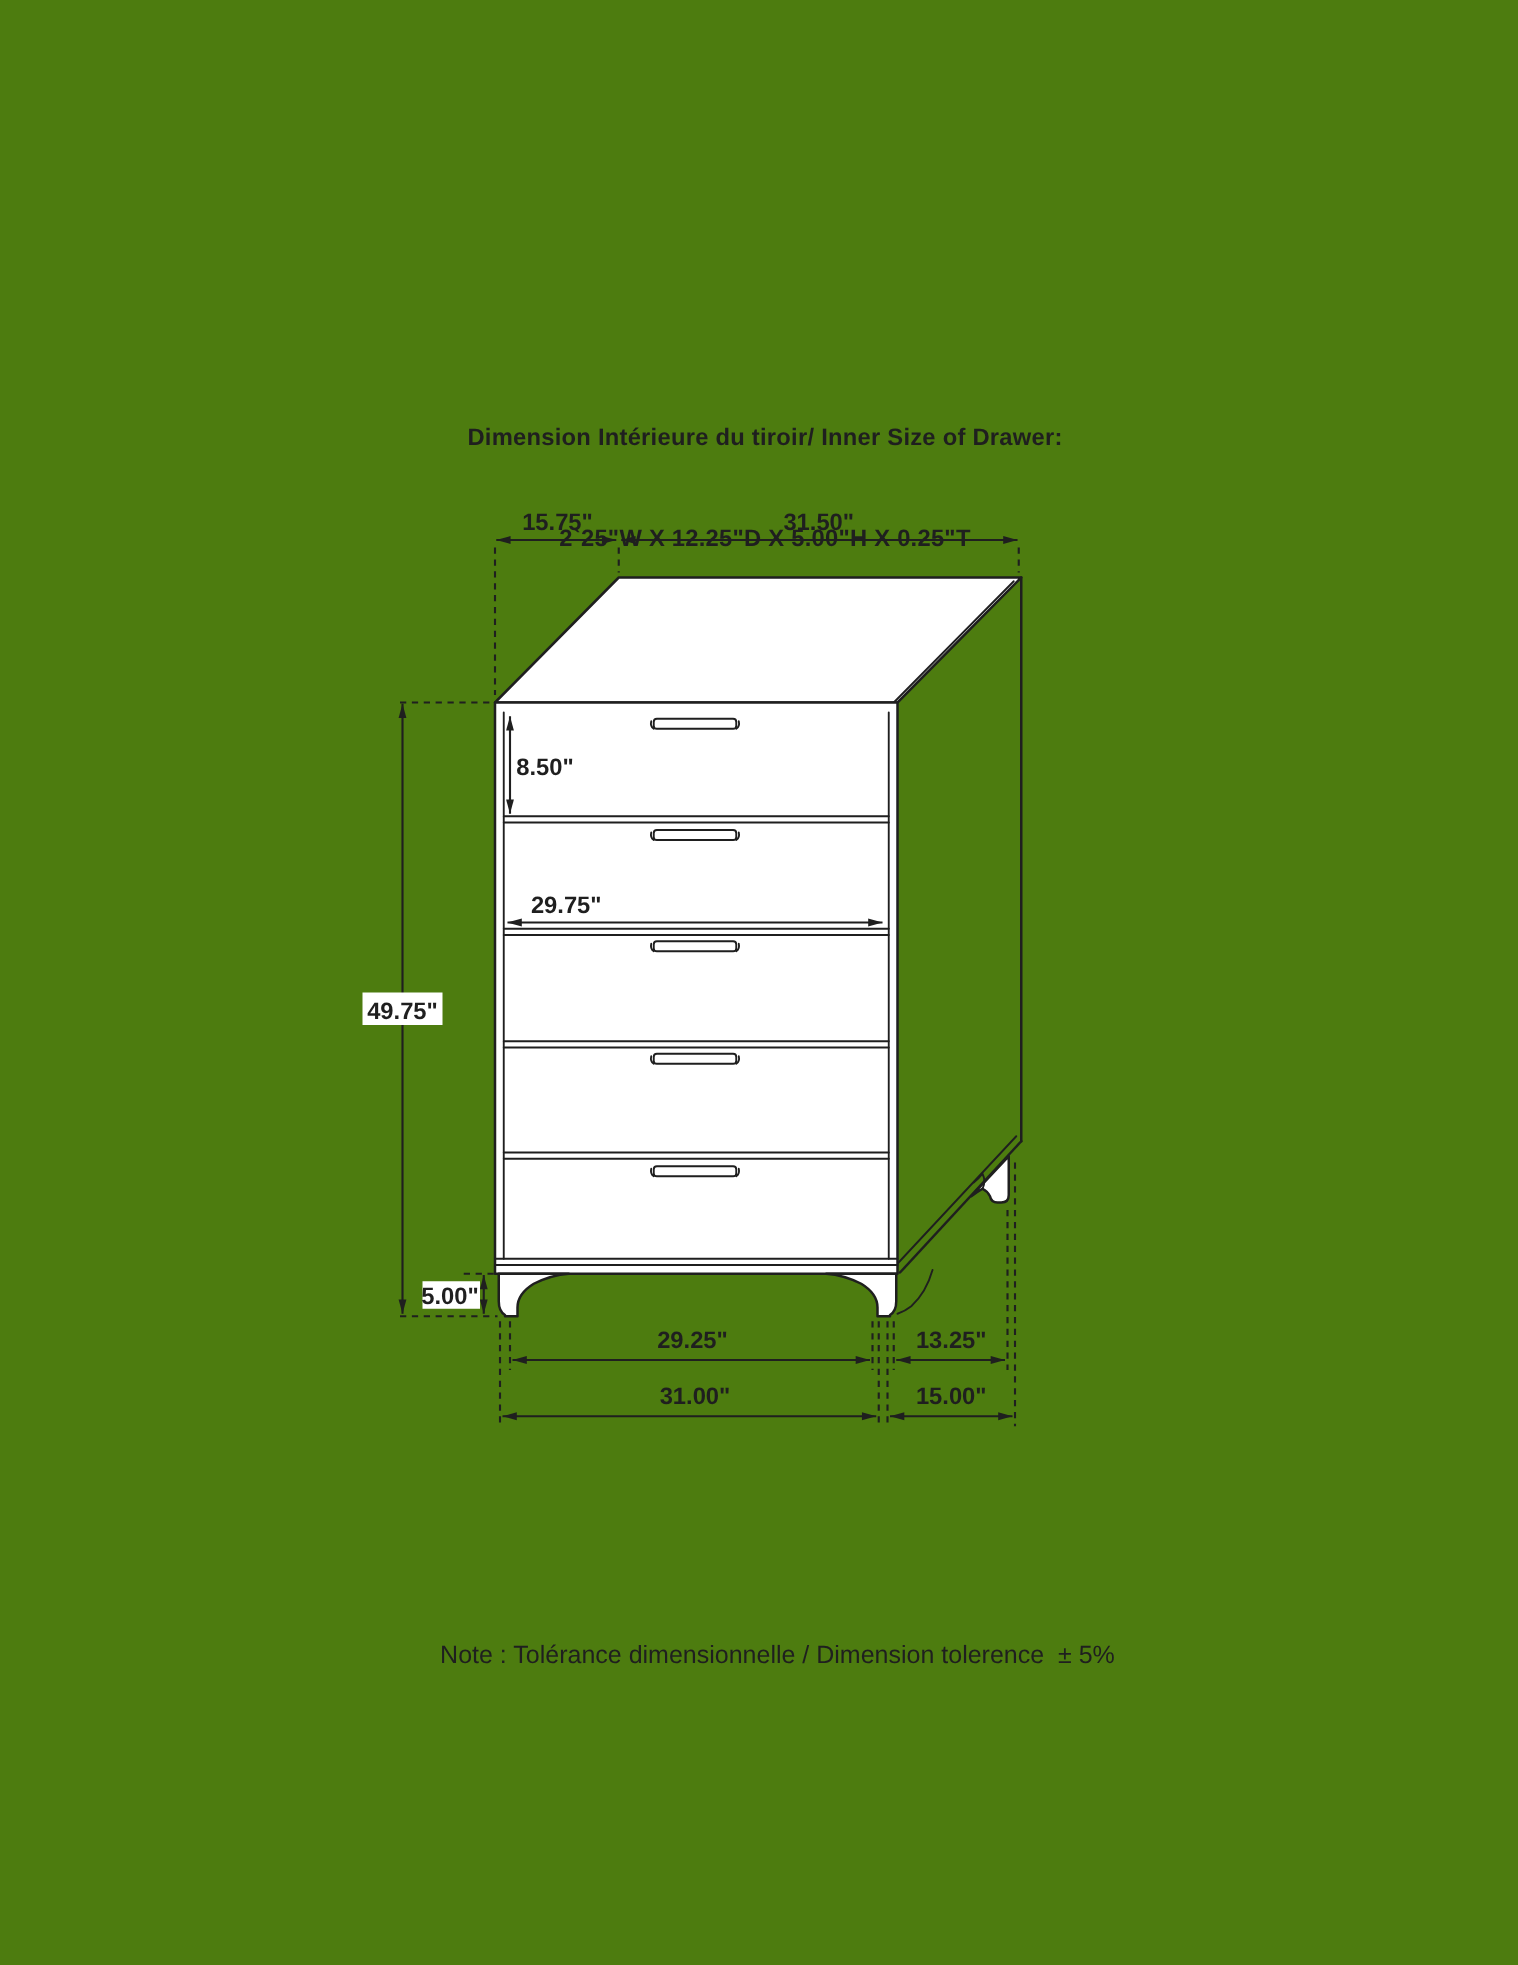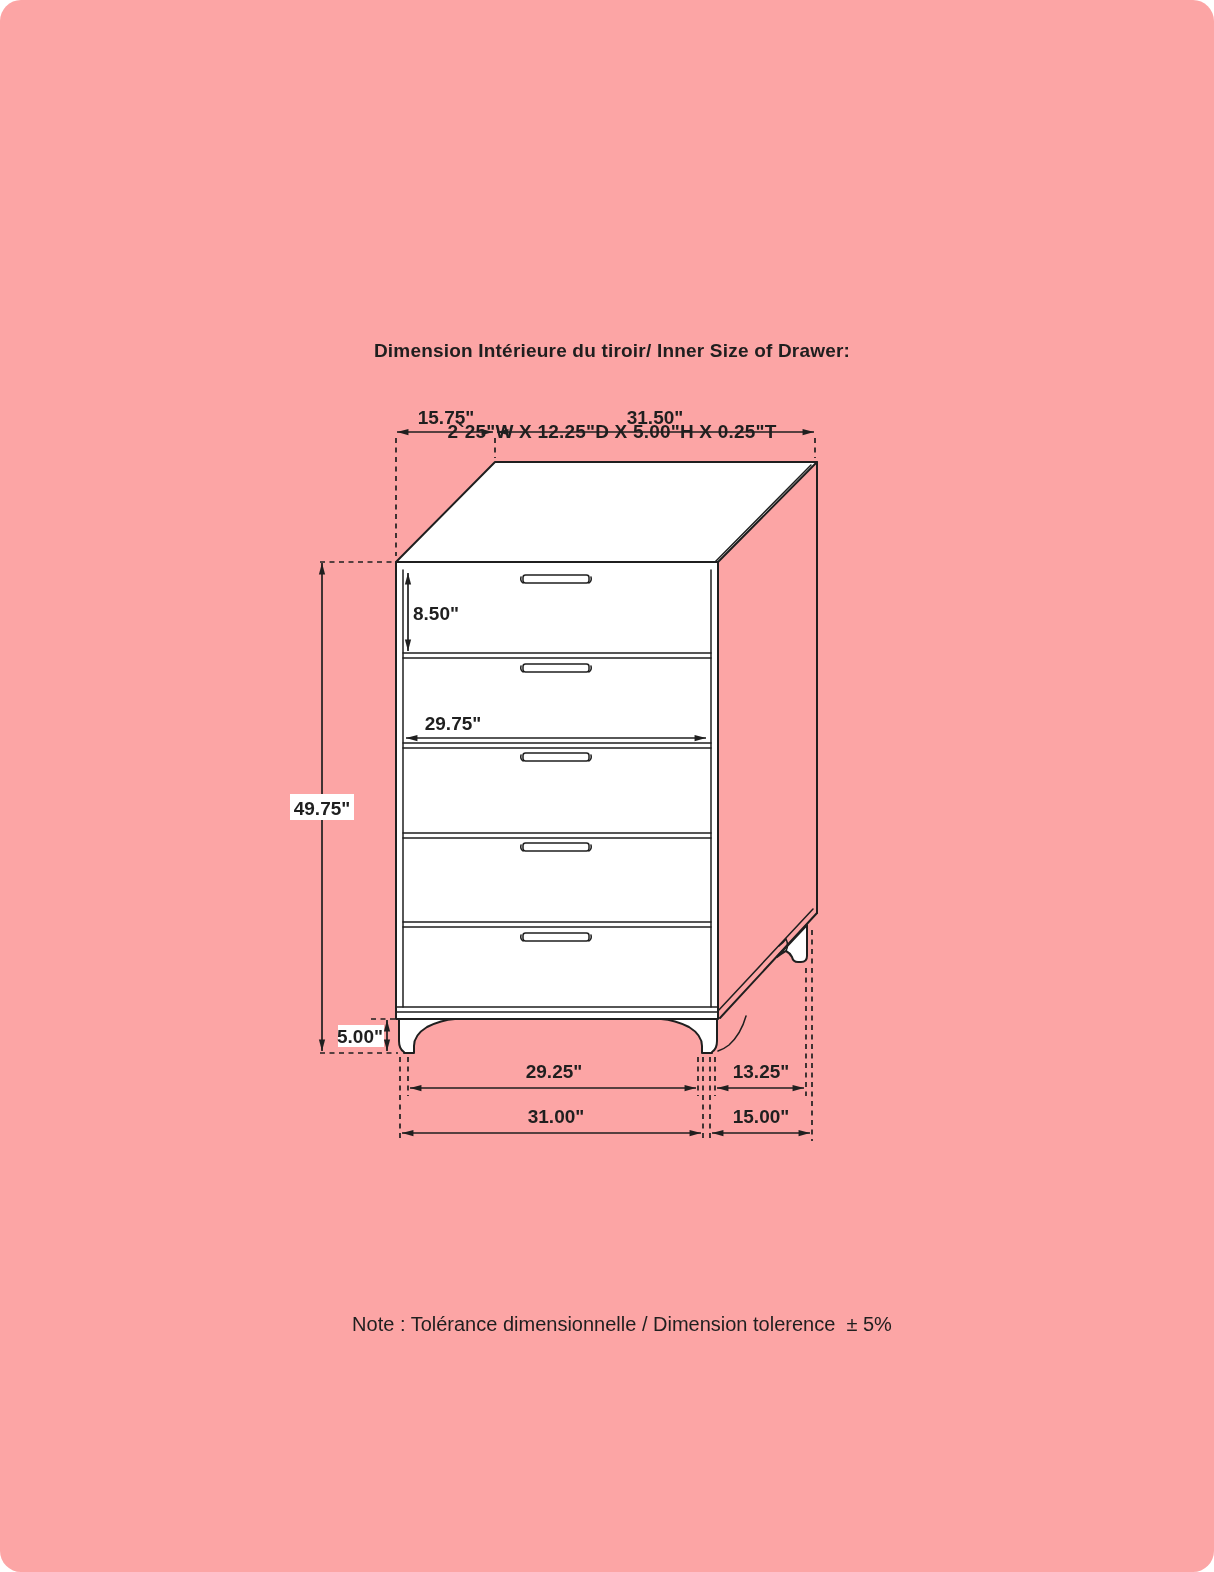--- a/index.html
+++ b/index.html
@@ -4,25 +4,24 @@
 <style>
   html, body {
     margin: 0;
     padding: 0;
     background: #ffffff;
   }
   #page {
     position: relative;
     width: 1214px;
     height: 1572px;
-    background: #fca5a5;
+    background: #4d7c0f;
     font-family: "Liberation Sans", sans-serif;
     color: #1f1f1f;
     overflow: hidden;
-    border-radius: 21px;
   }
   .title-block {
     position: absolute;
     top: 283px;
     left: 0;
     width: 1224px;
     text-align: center;
     font-size: 19px;
     font-weight: bold;
     line-height: 27px;

